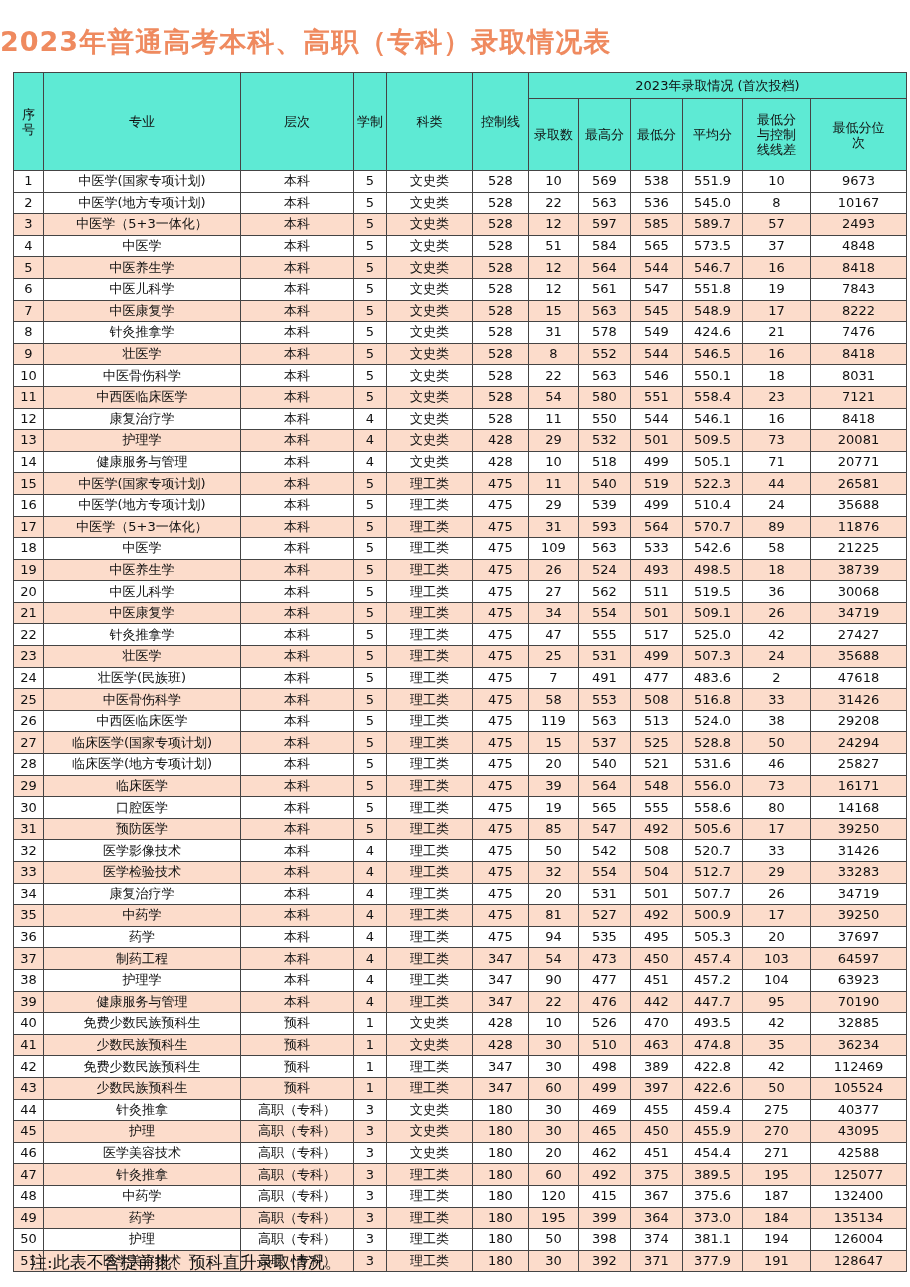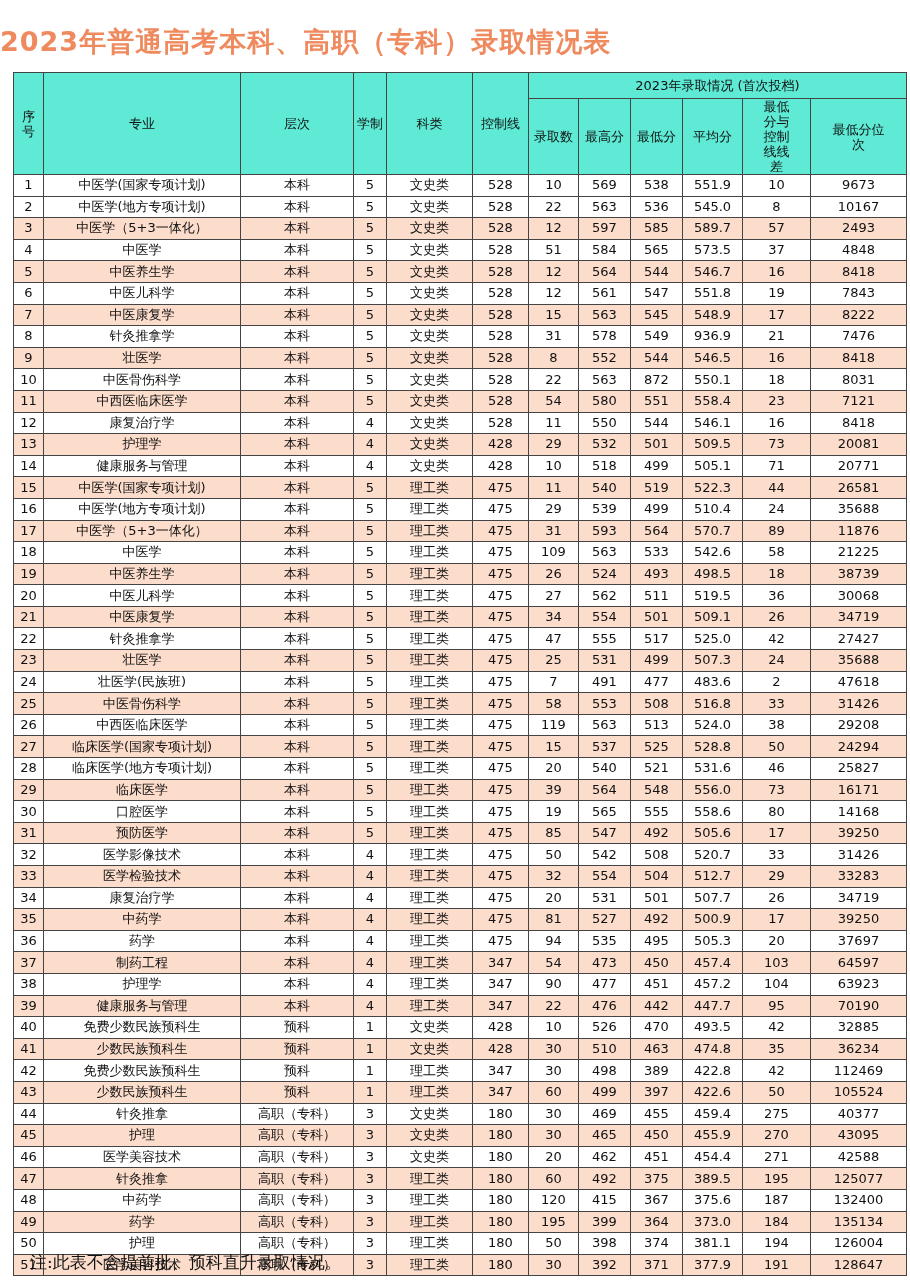--- a/index.html
+++ b/index.html
@@ -43,22 +43,22 @@
       <th rowspan="2">学制</th>
       <th rowspan="2">科类</th>
       <th rowspan="2">控制线</th>
       <th colspan="6">2023年录取情况 (首次投档)</th>
     </tr>
     <tr class="h2">
       <th>录取数</th>
       <th>最高分</th>
       <th>最低分</th>
       <th>平均分</th>
-      <th style="white-space:normal;padding:0 18px;">最低分与控制线线差</th>
-      <th style="white-space:normal;padding:4px 18px;">最低分位次</th>
+      <th style="white-space:normal;padding:0 12px;">最低分与控制线线差</th>
+      <th style="white-space:normal;padding:16px 18px;">最低分位次</th>
     </tr>
   </thead>
   <tbody id="tbody">
       <tr>
         <td>1</td>
         <td>中医学(国家专项计划)</td>
         <td>本科</td>
         <td>5</td>
         <td>文史类</td>
         <td>528</td>
@@ -156,21 +156,21 @@
       <tr>
         <td>8</td>
         <td>针灸推拿学</td>
         <td>本科</td>
         <td>5</td>
         <td>文史类</td>
         <td>528</td>
         <td>31</td>
         <td>578</td>
         <td>549</td>
-        <td>936.9</td>
+        <td>424.6</td>
         <td>21</td>
         <td>7476</td>
       </tr>
       <tr class="tint">
         <td>9</td>
         <td>壮医学</td>
         <td>本科</td>
         <td>5</td>
         <td>文史类</td>
         <td>528</td>
@@ -183,21 +183,21 @@
       </tr>
       <tr>
         <td>10</td>
         <td>中医骨伤科学</td>
         <td>本科</td>
         <td>5</td>
         <td>文史类</td>
         <td>528</td>
         <td>22</td>
         <td>563</td>
-        <td>872</td>
+        <td>546</td>
         <td>550.1</td>
         <td>18</td>
         <td>8031</td>
       </tr>
       <tr class="tint">
         <td>11</td>
         <td>中西医临床医学</td>
         <td>本科</td>
         <td>5</td>
         <td>文史类</td>

